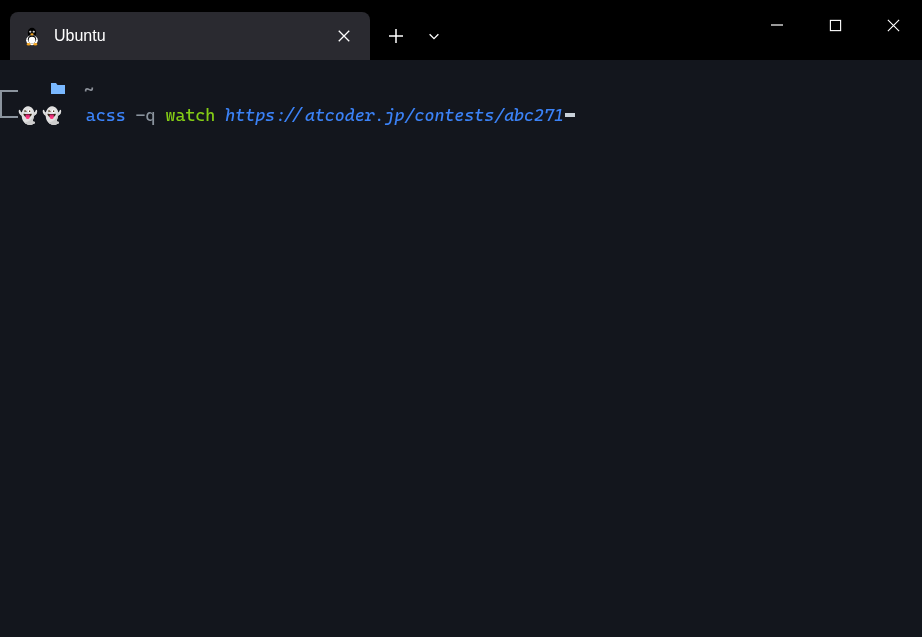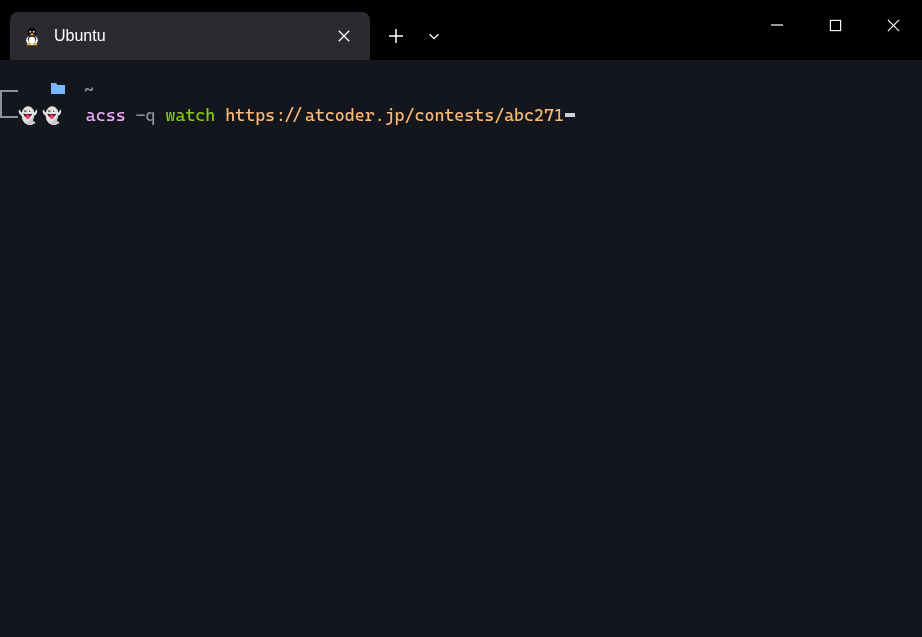--- a/index.html
+++ b/index.html
@@ -162,31 +162,32 @@
       margin-top: 2px;
     }
     .ghost {
       font-size: 16px;
       margin-right: 4px;
     }
     .cmd-part {
       white-space: pre;
     }
     .cmd-acss {
-      color: #f0abfc;
+      color: #3b82f6;
       text-align: right;
     }
     .cmd-flag {
       color: #8b949e;
     }
     .cmd-watch {
       color: #84cc16;
     }
     .cmd-url {
-      color: #fdba74;
+      color: #3b82f6;
+      font-style: italic;
     }
     .cursor {
       display: inline-block;
       width: 10px;
       height: 4px;
       background: #c9d1d9;
       margin-left: 1px;
       vertical-align: bottom;
       margin-bottom: 1px;
     }

